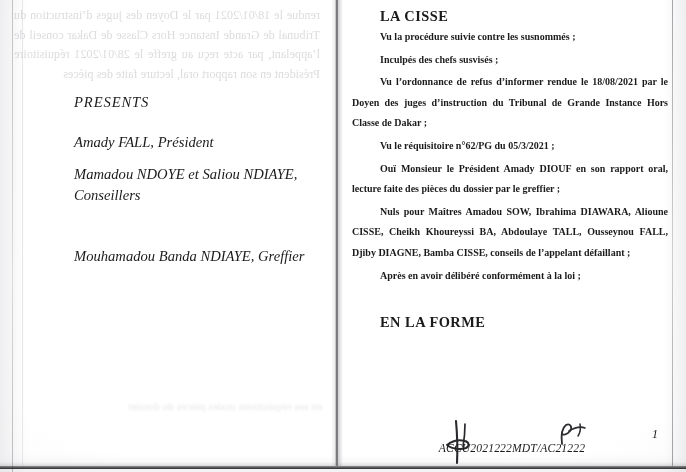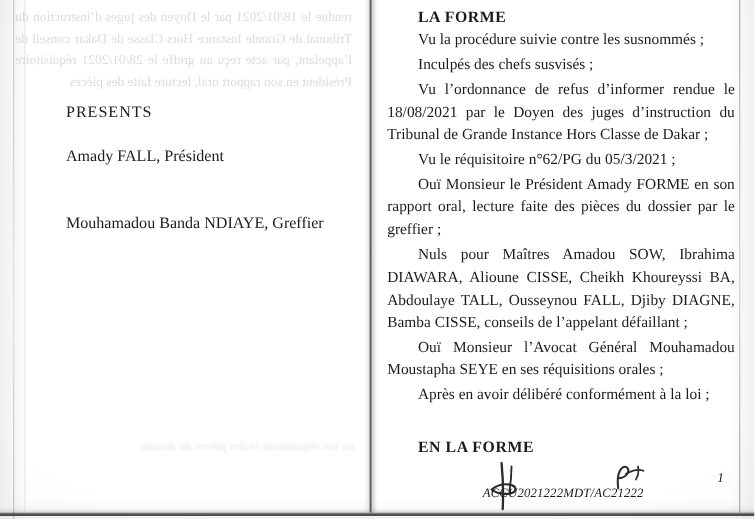--- a/index.html
+++ b/index.html
@@ -97,24 +97,25 @@
     opacity: 0.42;
     transform: scaleX(-1);
     filter: blur(0.8px);
     pointer-events: none;
     user-select: none;
   }
 
   
   .col-left {
     position: absolute;
-    left: 18px;
+    left: 32px;
     top: 0;
     width: 296px;
     height: 466px;
+    font-style: italic;
   }
   .presents-heading {
     position: absolute;
     left: 42px;
     top: 94px;
     font-size: 14.6px;
     letter-spacing: 0.9px;
     white-space: nowrap;
   }
   .present-list {
@@ -137,26 +138,27 @@
     top: 8px;
     width: 316px;
   }
   .court-heading {
     font-weight: bold;
     font-size: 14.4px;
     letter-spacing: 0.5px;
     margin: 0 0 2px 28px;
   }
   .clause {
-    font-size: 14px;
+    font-size: 10px;
     line-height: 20.6px;
     text-align: justify;
     text-indent: 28px;
     margin: 0 0 2px 0;
     hyphens: none;
+    font-weight: bold;
   }
   .clause:last-of-type { margin-bottom: 0; }
   .forme-heading {
     font-weight: bold;
     font-size: 14.4px;
     letter-spacing: 0.5px;
     margin: 28px 0 0 28px;
   }
 
   
@@ -198,36 +200,36 @@
   <div class="paper-tone"></div>
 
   <div class="bleed">rendue le 18/01/2021 par le Doyen des juges d’instruction du Tribunal de Grande Instance Hors Classe de Dakar conseil de l’appelant, par acte reçu au greffe le 28/01/2021 réquisitoire Président en son rapport oral, lecture faite des pièces</div>
   <div class="bleed-lower">en ses réquisitions orales pièces du dossier</div>
 
   <div class="col-left">
     <div class="presents-heading">PRESENTS</div>
 
     <div class="present-list">
       <div class="present-line">Amady FALL, Président</div>
+      <div class="present-line">Mamadou NDOYE et Saliou NDIAYE, Conseillers</div>
       <div class="present-line">Mouhamadou Banda NDIAYE, Greffier</div>
     </div>
   </div>
 
   <div class="gutter"></div>
 
   <div class="col-right">
-    <div class="court-heading">LA FORME</div>
+    <div class="court-heading">LA CISSE</div>
 
     <p class="clause">Vu la procédure suivie contre les susnommés ;</p>
     <p class="clause">Inculpés des chefs susvisés ;</p>
     <p class="clause">Vu l’ordonnance de refus d’informer rendue le 18/08/2021 par le Doyen des juges d’instruction du Tribunal de Grande Instance Hors Classe de Dakar ;</p>
     <p class="clause">Vu le réquisitoire n°62/PG du 05/3/2021 ;</p>
-    <p class="clause">Ouï Monsieur le Président Amady FORME en son rapport oral, lecture faite des pièces du dossier par le greffier ;</p>
+    <p class="clause">Ouï Monsieur le Président Amady DIOUF en son rapport oral, lecture faite des pièces du dossier par le greffier ;</p>
     <p class="clause">Nuls pour Maîtres Amadou SOW, Ibrahima DIAWARA, Alioune CISSE, Cheikh Khoureyssi BA, Abdoulaye TALL, Ousseynou FALL, Djiby DIAGNE, Bamba CISSE, conseils de l’appelant défaillant ;</p>
-    <p class="clause">Ouï Monsieur l’Avocat Général Mouhamadou Moustapha SEYE en ses réquisitions orales ;</p>
     <p class="clause">Après en avoir délibéré conformément à la loi ;</p>
 
     <div class="forme-heading">EN LA FORME</div>
   </div>
 
   <span class="sig sig-left">
     <svg width="44" height="48" viewBox="0 0 44 48" aria-hidden="true">
       <g fill="none" stroke="#2a2a2e" stroke-linecap="round" stroke-linejoin="round">
         <path d="M18 3 C19 14, 20 26, 19 45" stroke-width="2.1"></path>
         <path d="M9 27 C14 23, 20 21, 27 23 C31 24, 32 28, 28 30 C23 32, 15 31, 10 28" stroke-width="2"></path>

